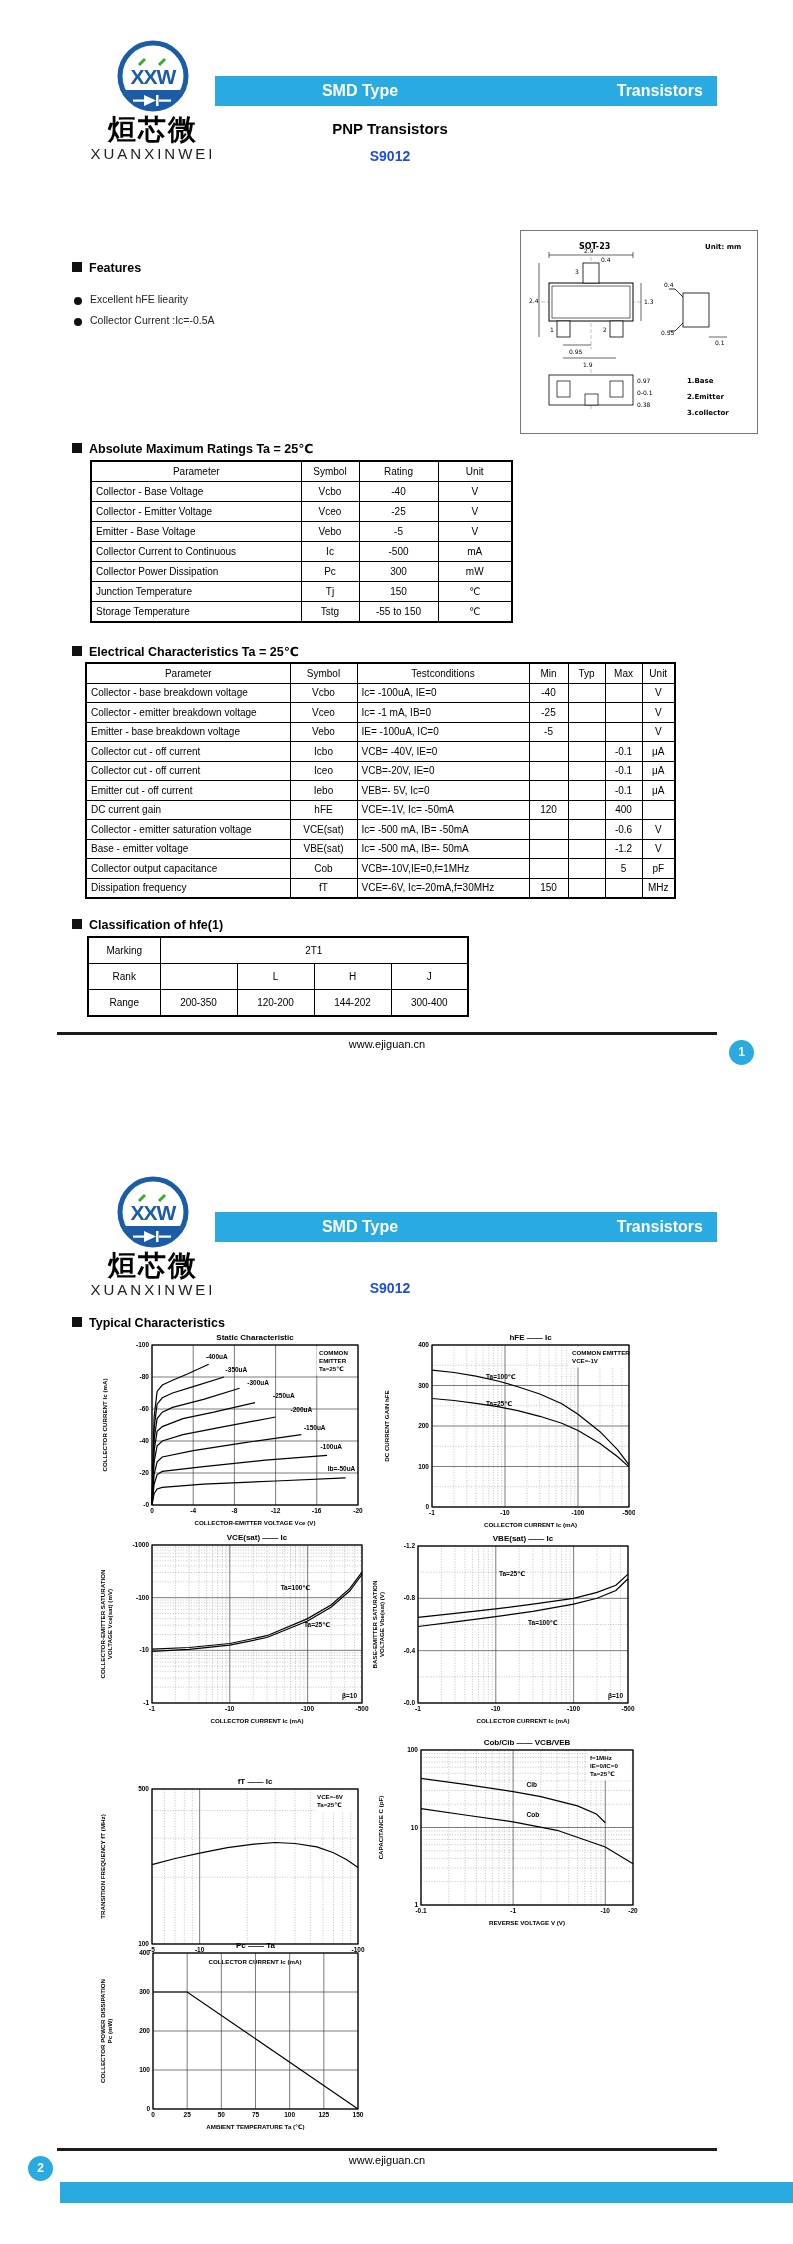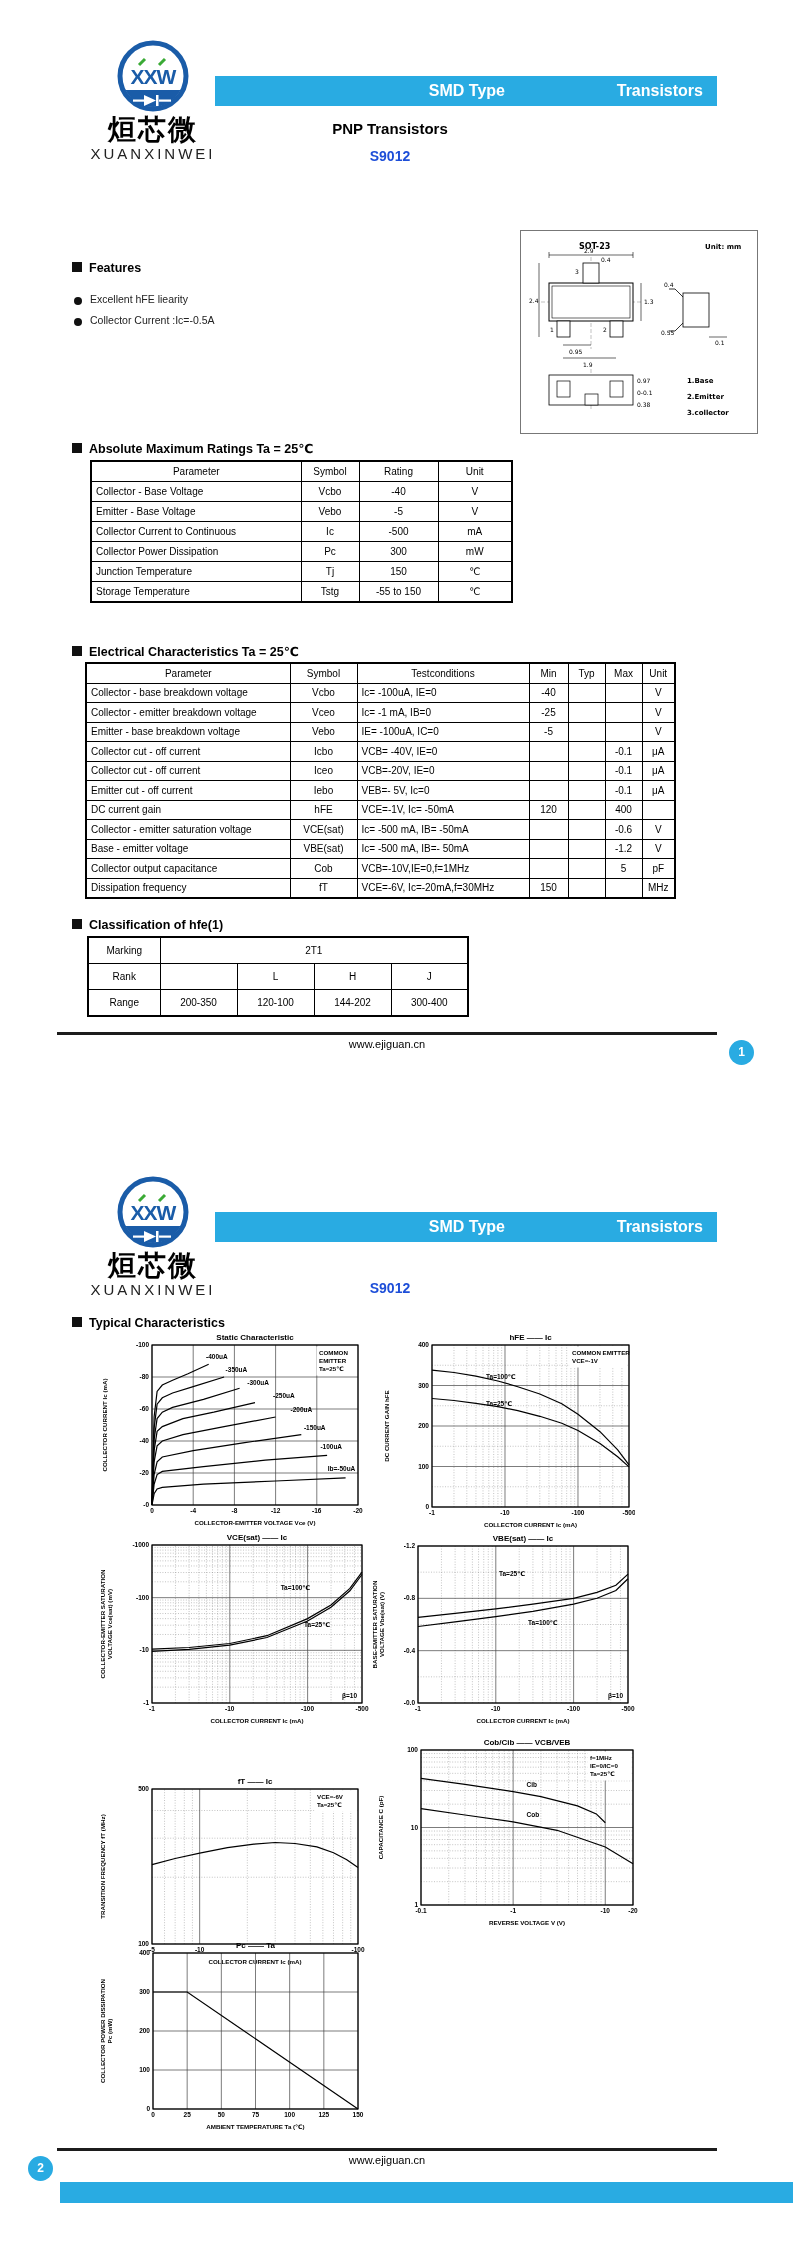--- a/index.html
+++ b/index.html
@@ -7,21 +7,21 @@
   #sheet{position:relative;width:793px;height:2244px;background:#ffffff;margin:0 auto;overflow:hidden;color:#111;}
   #sheet > div, #sheet > a, #sheet > table{position:absolute;}
 
   
   .logo{width:130px;text-align:center;}
   .logo .cn{font-size:28px;font-weight:bold;letter-spacing:2px;line-height:1.05;margin-top:-3px;color:#000;}
   .logo .en{font-size:15px;letter-spacing:3px;color:#222;margin-top:1px;}
 
   
   .bar{height:30px;background:#29ABE2;color:#fff;font-weight:bold;font-size:16px;}
-  .bar .bar-l{position:absolute;left:0;width:290px;text-align:right;line-height:30px;}
+  .bar .bar-l{position:absolute;left:0;width:290px;text-align:center;line-height:30px;}
   .bar .bar-r{position:absolute;right:14px;line-height:30px;}
 
   .doc-title{width:350px;text-align:center;font-weight:bold;font-size:15px;color:#000;}
   .doc-sub{width:350px;text-align:center;font-weight:bold;font-size:14px;color:#1d4ed8;}
 
   .sect{font-weight:bold;font-size:12.5px;color:#000;}
   .sq{display:inline-block;width:10px;height:10px;background:#111;margin-right:7px;}
 
   .feat{display:flex;align-items:flex-end;gap:8px;height:21px;font-size:10.5px;color:#222;}
   .dot{width:8px;height:8px;border-radius:50%;background:#111;flex:0 0 auto;}
@@ -176,20 +176,26 @@
         </tr>
       </thead>
       <tbody>
         <tr>
           <td>Collector - Base Voltage</td>
           <td>Vcbo</td>
           <td>-40</td>
           <td>V</td>
         </tr>
         <tr>
+          <td>Collector - Emitter Voltage</td>
+          <td>Vceo</td>
+          <td>-25</td>
+          <td>V</td>
+        </tr>
+        <tr>
           <td>Emitter - Base Voltage</td>
           <td>Vebo</td>
           <td>-5</td>
           <td>V</td>
         </tr>
         <tr>
           <td>Collector Current to Continuous</td>
           <td>Ic</td>
           <td>-500</td>
           <td>mA</td>
@@ -361,21 +367,21 @@
         <tr>
           <td>Rank</td>
           <td></td>
           <td>L</td>
           <td>H</td>
           <td>J</td>
         </tr>
         <tr>
           <td>Range</td>
           <td>200-350</td>
-          <td>120-100</td>
+          <td>120-200</td>
           <td>144-202</td>
           <td>300-400</td>
         </tr>
       </tbody>
     </table>
 
   <div class="rule" style="left:57px;top:1032px;width:660px"></div>
   <a class="url" style="left:57px;top:1038px;width:660px" href="#">www.ejiguan.cn</a>
   <div class="badge" style="left: 729px; top: 1040px; background: rgb(41, 171, 226);">1</div>
 

